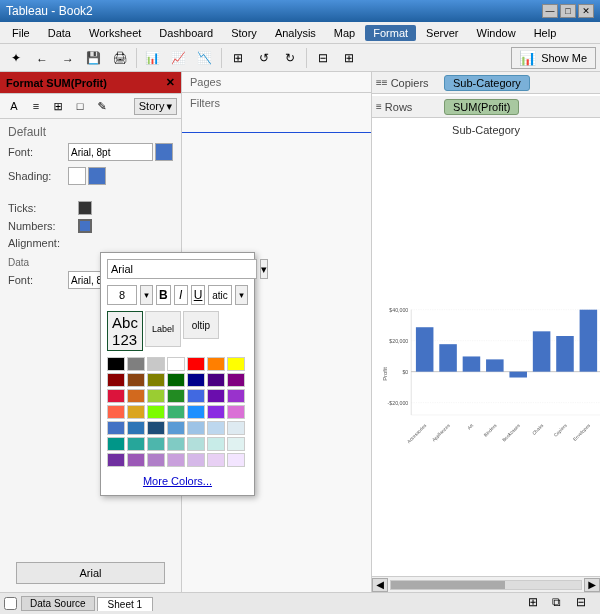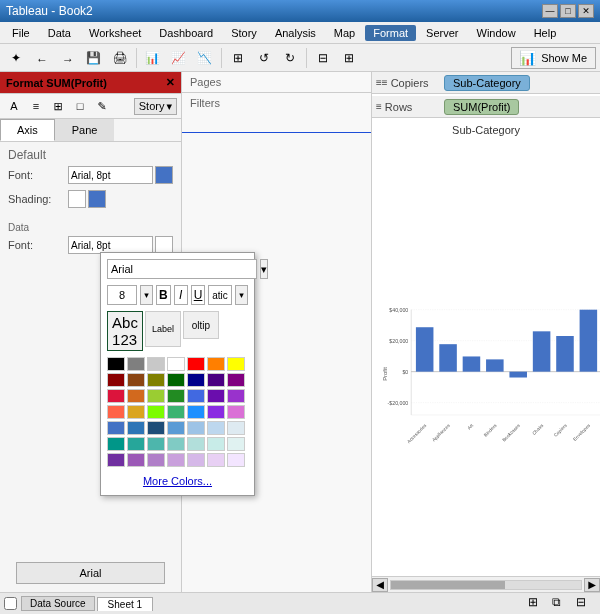--- a/index.html
+++ b/index.html
@@ -394,24 +394,20 @@
       <div class="format-tool-btn">≡</div>
       <div class="format-tool-btn">⊞</div>
       <div class="format-tool-btn">□</div>
       <div class="format-tool-btn">✎</div>
       <div class="fields-btn">
         <span>Story</span>
         <span>▾</span>
       </div>
     </div>
 
-    <div class="tab-row">
-      <div class="tab-btn active">Axis</div>
-      <div class="tab-btn">Pane</div>
-    </div>
 
     <div class="format-section">
       <div class="section-label">Default</div>
       <div class="field-row">
         <span class="field-label">Font:</span>
         <input class="font-select" type="text" style="font-size: 10px; width: 60px;" value="Arial, 8pt">
         <div class="color-btn" style="background:#4472c4;width:18px;height:18px;border:1px solid #aaa;cursor:pointer;margin-left:2px;"></div>
       </div>
 
       <div class="field-row">
@@ -498,20 +494,33 @@
         <div class="color-swatch" style="background:#9b59b6"></div>
         <div class="color-swatch" style="background:#b07fc8"></div>
         <div class="color-swatch" style="background:#c9a0dc"></div>
         <div class="color-swatch" style="background:#d5b8e8"></div>
         <div class="color-swatch" style="background:#e8d0f4"></div>
         <div class="color-swatch" style="background:#f3e5ff"></div>
       </div>
       <div class="more-colors">More Colors...</div>
     </div>
 
+    <div style="padding:2px 8px;margin-top:2px;">
+      <div class="scale-field-row">
+        <span class="scale-label">Ticks:</span>
+        <div style="width:14px;height:14px;background:#333;border:1px solid #aaa;"></div>
+      </div>
+      <div class="scale-field-row">
+        <span class="scale-label">Numbers:</span>
+        <div style="width:14px;height:14px;background:#4472c4;border:2px solid #666;"></div>
+      </div>
+      <div class="scale-field-row">
+        <span class="scale-label">Alignment:</span>
+      </div>
+    </div>
 
     <div style="padding:2px 8px;">
       <div style="font-size:10px;color:#666;margin-bottom:3px;">Data</div>
       <div class="field-row">
         <span class="field-label">Font:</span>
         <input class="font-select" type="text" value="Arial, 8pt" style="font-size: 10px; width: 60px;">
         <div class="color-btn" style="background:white;width:18px;height:18px;border:1px solid #aaa;cursor:pointer;margin-left:2px;"></div>
       </div>
     </div>
 

